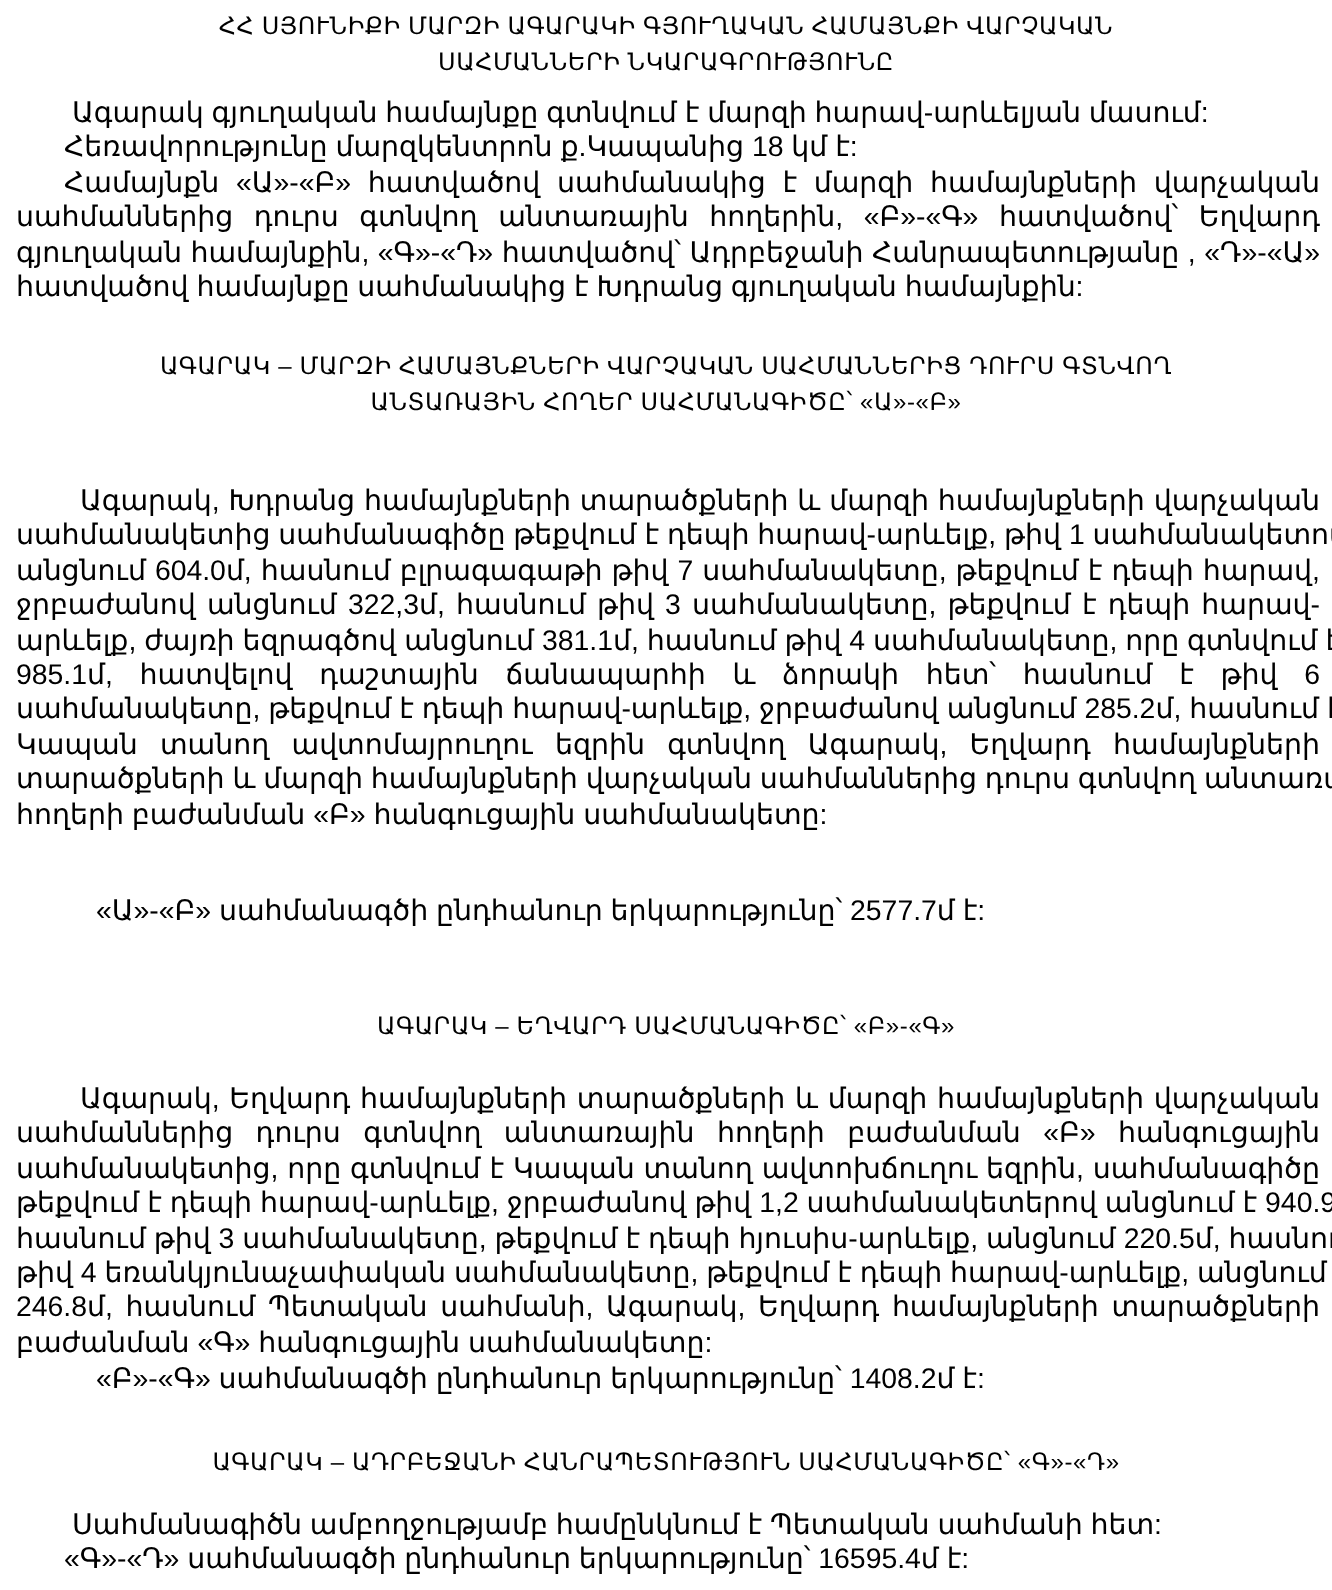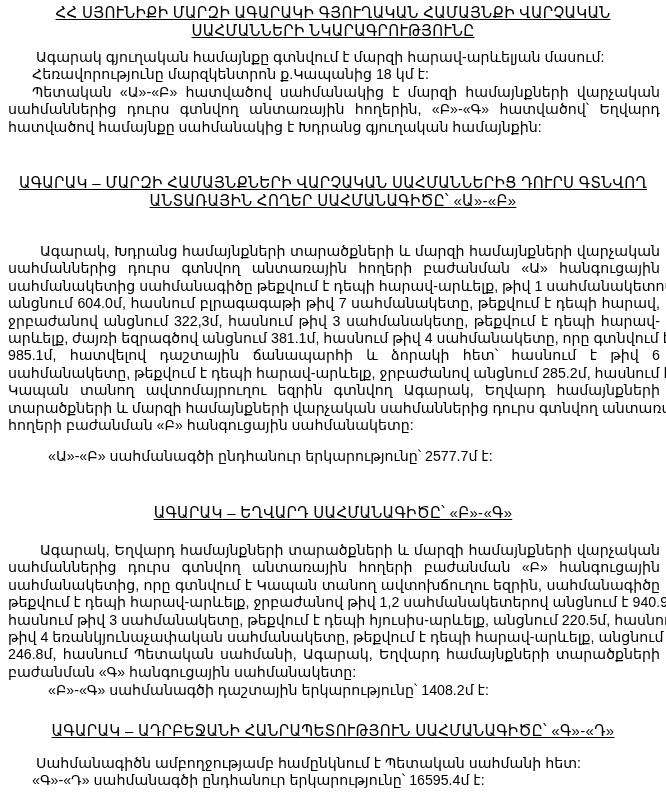--- a/index.html
+++ b/index.html
@@ -5,22 +5,22 @@
   html, body { margin: 0; padding: 0; background: #ffffff; }
   body {
     width: 666px; height: 795px; overflow: hidden;
     font-family: "Liberation Sans", "DejaVu Sans", sans-serif;
     color: #000; font-size: 14.2px; line-height: 17.4px;
     position: relative;
   }
   .page { position: absolute; left: 0; top: 0; width: 666px; }
   .h {
     text-align: center; text-transform: uppercase;
-    font-size: 15px; line-height: 18px; letter-spacing: 0.3px;
-    position: absolute; left: 0; width: 666px; text-decoration: underline;
+    font-size: 12px; line-height: 18px; letter-spacing: 0.3px;
+    position: absolute; left: 0; width: 666px;
   }
   .p {
     position: absolute; left: 8px; width: 652px;
     text-align: justify;
   }
   .p .line { display: block; text-align: justify; text-align-last: justify; white-space: nowrap; }
   .p .line.last { text-align-last: left; }
   .summary { position: absolute; }
 </style>
 </head>
@@ -28,31 +28,31 @@
 
 <div class="page">
 
   <div class="h" style="top:4px;">ՀՀ ՍՅՈՒՆԻՔԻ ՄԱՐԶԻ ԱԳԱՐԱԿԻ ԳՅՈՒՂԱԿԱՆ ՀԱՄԱՅՆՔԻ ՎԱՐՉԱԿԱՆ</div>
   <div class="h" style="top:22px;">ՍԱՀՄԱՆՆԵՐԻ ՆԿԱՐԱԳՐՈՒԹՅՈՒՆԸ</div>
 
   <div class="summary" style="left:36px; top:49px;">Ագարակ գյուղական համայնքը գտնվում է մարզի հարավ-արևելյան մասում:</div>
   <div class="summary" style="left:32px; top:66px;text-align:center;">Հեռավորությունը մարզկենտրոն ք.Կապանից 18 կմ է:</div>
 
   <div class="p" style="top:84px;">
-    <span class="line" style="padding-left:24px;">Պետական «Ա»-«Բ» հատվածով սահմանակից է մարզի համայնքների վարչական</span>
+    <span class="line" style="padding-left:24px;">Համայնքն «Ա»-«Բ» հատվածով սահմանակից է մարզի համայնքների վարչական</span>
     <span class="line">սահմաններից դուրս գտնվող անտառային հողերին, «Բ»-«Գ» հատվածով՝ Եղվարդ</span>
+    <span class="line">գյուղական համայնքին, «Գ»-«Դ» հատվածով՝ Ադրբեջանի Հանրապետությանը , «Դ»-«Ա»</span>
     <span class="line last">հատվածով համայնքը սահմանակից է Խդրանց գյուղական համայնքին:</span>
   </div>
 
   <div class="h" style="top:174px;">ԱԳԱՐԱԿ – ՄԱՐԶԻ ՀԱՄԱՅՆՔՆԵՐԻ ՎԱՐՉԱԿԱՆ ՍԱՀՄԱՆՆԵՐԻՑ ԴՈՒՐՍ ԳՏՆՎՈՂ</div>
   <div class="h" style="top:192px;">ԱՆՏԱՌԱՅԻՆ ՀՈՂԵՐ ՍԱՀՄԱՆԱԳԻԾԸ՝ «Ա»-«Բ»</div>
 
   <div class="p" style="top:231px;">
     <span class="line" style="padding-left:32px;margin-top:12px;">Ագարակ, Խդրանց համայնքների տարածքների և մարզի համայնքների վարչական</span>
-    <span class="line">սահմաններից դուրս գտնվող անտառային հողերի բաժանման «Ա» հանգուցային</span>
     <span class="line">սահմանակետից սահմանագիծը թեքվում է դեպի հարավ-արևելք, թիվ 1 սահմանակետով</span>
     <span class="line">անցնում 604.0մ, հասնում բլրագագաթի թիվ 7 սահմանակետը, թեքվում է դեպի հարավ,</span>
     <span class="line">ջրբաժանով անցնում 322,3մ, հասնում թիվ 3 սահմանակետը, թեքվում է դեպի հարավ-</span>
     <span class="line">արևելք, ժայռի եզրագծով անցնում 381.1մ, հասնում թիվ 4 սահմանակետը, որը գտնվում է</span>
     <span class="line">985.1մ, հատվելով դաշտային ճանապարհի և ձորակի հետ՝ հասնում է թիվ 6</span>
     <span class="line">սահմանակետը, թեքվում է դեպի հարավ-արևելք, ջրբաժանով անցնում 285.2մ, հասնում է</span>
     <span class="line">Կապան տանող ավտոմայրուղու եզրին գտնվող Ագարակ, Եղվարդ համայնքների</span>
     <span class="line">տարածքների և մարզի համայնքների վարչական սահմաններից դուրս գտնվող անտառային</span>
     <span class="line last">հողերի բաժանման «Բ» հանգուցային սահմանակետը:</span>
   </div>
@@ -63,19 +63,19 @@
   <div class="p" style="top:542px;">
     <span class="line" style="padding-left:32px;">Ագարակ, Եղվարդ համայնքների տարածքների և մարզի համայնքների վարչական</span>
     <span class="line">սահմաններից դուրս գտնվող անտառային հողերի բաժանման «Բ» հանգուցային</span>
     <span class="line">սահմանակետից, որը գտնվում է Կապան տանող ավտոխճուղու եզրին, սահմանագիծը</span>
     <span class="line">թեքվում է դեպի հարավ-արևելք, ջրբաժանով թիվ 1,2 սահմանակետերով անցնում է 940.9մ,</span>
     <span class="line">հասնում թիվ 3 սահմանակետը, թեքվում է դեպի հյուսիս-արևելք, անցնում 220.5մ, հասնում է</span>
     <span class="line">թիվ 4 եռանկյունաչափական սահմանակետը, թեքվում է դեպի հարավ-արևելք, անցնում</span>
     <span class="line">246.8մ, հասնում Պետական սահմանի, Ագարակ, Եղվարդ համայնքների տարածքների</span>
     <span class="line last">բաժանման «Գ» հանգուցային սահմանակետը:</span>
   </div>
-  <div class="summary" style="left:48px; top:682px;">«Բ»-«Գ» սահմանագծի դաշտային երկարությունը՝ 1408.2մ է:</div>
+  <div class="summary" style="left:48px; top:682px;">«Բ»-«Գ» սահմանագծի ընդհանուր երկարությունը՝ 1408.2մ է:</div>
 
   <div class="h" style="top:722px;">ԱԳԱՐԱԿ – ԱԴՐԲԵՋԱՆԻ ՀԱՆՐԱՊԵՏՈՒԹՅՈՒՆ ՍԱՀՄԱՆԱԳԻԾԸ՝ «Գ»-«Դ»</div>
   <div class="summary" style="left:36px; top:755px;">Սահմանագիծն ամբողջությամբ համընկնում է Պետական սահմանի հետ:</div>
   <div class="summary" style="left:32px; top:772px;">«Գ»-«Դ» սահմանագծի ընդհանուր երկարությունը՝ 16595.4մ է:</div>
 
 </div>
 
 </body></html>

